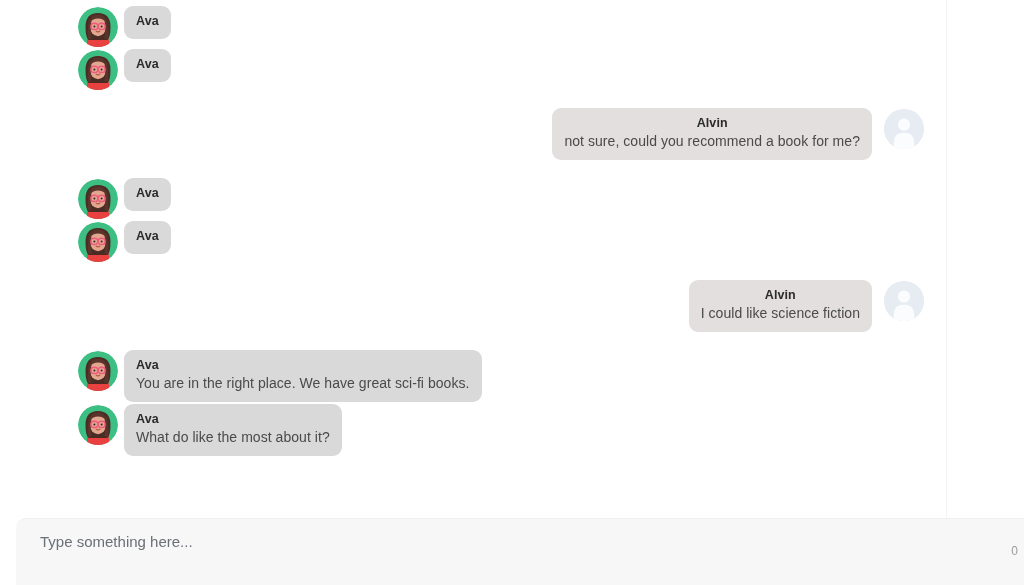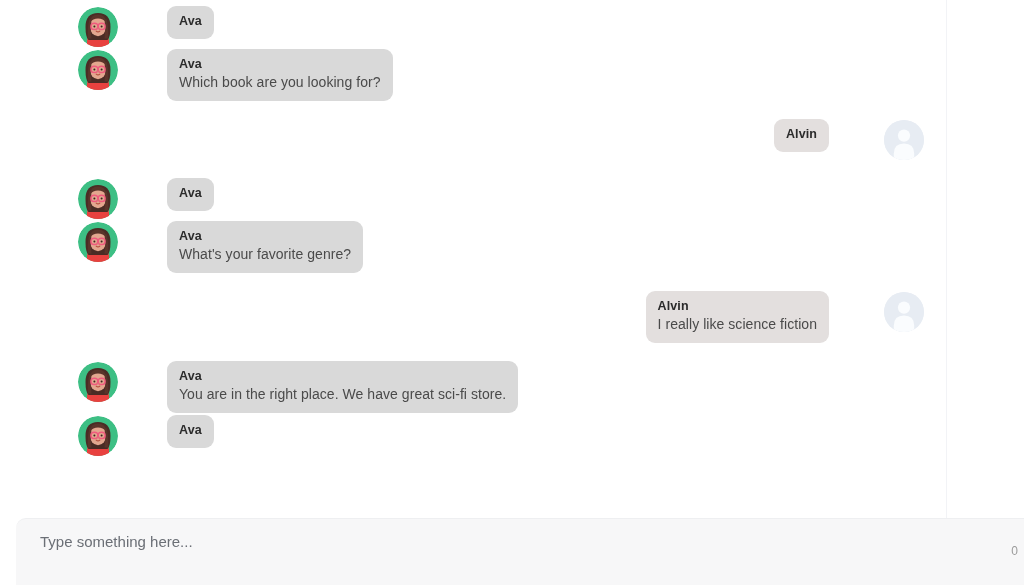--- a/index.html
+++ b/index.html
@@ -34,21 +34,20 @@
     box-sizing: border-box;
     padding: 6px 0 0 0;
     border-right: 1px solid #f2f3f6;
   }
 
   .msg-row {
     display: flex;
     align-items: flex-start;
     padding: 0 0 0 0;
     margin-bottom: 2px;
-    gap: 43px;
   }
   .msg-row.bot {
     justify-content: flex-start;
     padding-left: 78px;
   }
   .msg-row.user {
     justify-content: flex-end;
     padding-right: 22px;
   }
 
@@ -73,21 +72,21 @@
   .avatar svg { display: block; width: 100%; height: 100%; }
 
   
   .bubble {
     border-radius: 9px;
     padding: 7px 12px 9px 12px;
     max-width: 560px;
     box-sizing: border-box;
   }
   .bubble.bot-bubble { background: #d9d9d9; }
-  .bubble.user-bubble { background: #e3dfde; text-align: left; }
+  .bubble.user-bubble { background: #e3dfde; text-align: center; }
 
   .sender {
     font-size: 12.5px;
     font-weight: bold;
     color: #2b2b2b;
     line-height: 16px;
     margin-bottom: 1px;
     letter-spacing: 0.1px;
   }
   .body-text {
@@ -192,27 +191,27 @@
       <line x1="12.9" y1="18.9" x2="13" y2="18.9" stroke="#f05a7e" stroke-width="1.5"></line>
       <circle cx="16.4" cy="19.4" r="1" fill="#3a2620"></circle>
       <circle cx="23.6" cy="19.4" r="1" fill="#3a2620"></circle>
       <path d="M19.2 20.8 Q20 22.6 20.8 20.8" fill="none" stroke="#c98b77" stroke-width="0.9"></path>
       <path d="M18.2 24.1 Q20 25.6 21.8 24.1" fill="none" stroke="#b5513f" stroke-width="1.2" stroke-linecap="round"></path>
     </g>
   </svg>
 </div>
         <div class="bubble bot-bubble">
           <div class="sender">Ava</div>
-          <div class="body-text">Which book are you looking for?</div>
         </div>
       </div>
       <div class="group-gap"></div>
       <div class="msg-row user">
         <div class="bubble user-bubble">
           <div class="sender">Alvin</div>
+          <div class="body-text">not sure, could you recommend a book for me?</div>
         </div>
         <div class="avatar user-avatar">
   <svg viewBox="0 0 40 40" xmlns="http://www.w3.org/2000/svg">
     <circle cx="20" cy="20" r="20" fill="#e7ecf3"></circle>
     <circle cx="20" cy="15.6" r="6.1" fill="#fafcfe"></circle>
     <path d="M20 23.4 Q30.2 23.4 30.2 33.6 L30.2 40 L9.8 40 L9.8 33.6 Q9.8 23.4 20 23.4 Z" fill="#fafcfe"></path>
   </svg>
 </div>
       </div>
       <div class="group-gap"></div>
@@ -265,28 +264,27 @@
       <line x1="12.9" y1="18.9" x2="13" y2="18.9" stroke="#f05a7e" stroke-width="1.5"></line>
       <circle cx="16.4" cy="19.4" r="1" fill="#3a2620"></circle>
       <circle cx="23.6" cy="19.4" r="1" fill="#3a2620"></circle>
       <path d="M19.2 20.8 Q20 22.6 20.8 20.8" fill="none" stroke="#c98b77" stroke-width="0.9"></path>
       <path d="M18.2 24.1 Q20 25.6 21.8 24.1" fill="none" stroke="#b5513f" stroke-width="1.2" stroke-linecap="round"></path>
     </g>
   </svg>
 </div>
         <div class="bubble bot-bubble">
           <div class="sender">Ava</div>
-          <div class="body-text">What's your favorite genre?</div>
         </div>
       </div>
       <div class="group-gap"></div>
       <div class="msg-row user">
         <div class="bubble user-bubble">
           <div class="sender">Alvin</div>
-          <div class="body-text">I really like science fiction</div>
+          <div class="body-text">I could like science fiction</div>
         </div>
         <div class="avatar user-avatar">
   <svg viewBox="0 0 40 40" xmlns="http://www.w3.org/2000/svg">
     <circle cx="20" cy="20" r="20" fill="#e7ecf3"></circle>
     <circle cx="20" cy="15.6" r="6.1" fill="#fafcfe"></circle>
     <path d="M20 23.4 Q30.2 23.4 30.2 33.6 L30.2 40 L9.8 40 L9.8 33.6 Q9.8 23.4 20 23.4 Z" fill="#fafcfe"></path>
   </svg>
 </div>
       </div>
       <div class="group-gap"></div>
@@ -310,50 +308,51 @@
       <line x1="12.9" y1="18.9" x2="13" y2="18.9" stroke="#f05a7e" stroke-width="1.5"></line>
       <circle cx="16.4" cy="19.4" r="1" fill="#3a2620"></circle>
       <circle cx="23.6" cy="19.4" r="1" fill="#3a2620"></circle>
       <path d="M19.2 20.8 Q20 22.6 20.8 20.8" fill="none" stroke="#c98b77" stroke-width="0.9"></path>
       <path d="M18.2 24.1 Q20 25.6 21.8 24.1" fill="none" stroke="#b5513f" stroke-width="1.2" stroke-linecap="round"></path>
     </g>
   </svg>
 </div>
         <div class="bubble bot-bubble">
           <div class="sender">Ava</div>
-          <div class="body-text">You are in the right place. We have great sci-fi store.</div>
-        </div>
-      </div>
-      <div class="msg-row bot">
-        <div class="avatar bot-avatar">
-  <svg viewBox="0 0 40 40" xmlns="http://www.w3.org/2000/svg">
-    <circle cx="20" cy="20" r="20" fill="#3dbf84"></circle>
-    <g>
-      <path d="M9 34 Q9 25 20 25 Q31 25 31 34 L31 40 L9 40 Z" fill="#e8413f"></path>
-      <path d="M15.5 25.5 L20 31 L24.5 25.5 L24.5 24 L15.5 24 Z" fill="#f6f4f2"></path>
-      <path d="M16.6 23 L23.4 23 L23.4 28 Q20 30.5 16.6 28 Z" fill="#c98b77"></path>
-      <path d="M7.5 20 Q7.5 6 20 6 Q32.5 6 32.5 20 Q32.5 30 29.5 33 L10.5 33 Q7.5 30 7.5 20 Z" fill="#4a2c25"></path>
-      <ellipse cx="20" cy="19" rx="8.3" ry="10.2" fill="#e3a78f"></ellipse>
-      <path d="M11.7 15.5 Q12.5 7.5 20 7.5 Q27.5 7.5 28.3 15.5 Q25 11.5 20 11.5 Q15 11.5 11.7 15.5 Z" fill="#5a342a"></path>
-      <path d="M11.5 12 Q9 22 10 31.5 L13.5 31.5 Q12 22 13.5 13 Z" fill="#5a342a"></path>
-      <path d="M28.5 12 Q31 22 30 31.5 L26.5 31.5 Q28 22 26.5 13 Z" fill="#5a342a"></path>
-      <ellipse cx="16.4" cy="19.4" rx="3.5" ry="3.1" fill="none" stroke="#f05a7e" stroke-width="1.5"></ellipse>
-      <ellipse cx="23.6" cy="19.4" rx="3.5" ry="3.1" fill="none" stroke="#f05a7e" stroke-width="1.5"></ellipse>
-      <path d="M19.9 19.2 L20.1 19.2" stroke="#f05a7e" stroke-width="1.5"></path>
-      <path d="M12.9 18.9 L12.9 18.9" stroke="#f05a7e" stroke-width="1.5"></path>
-      <line x1="12.9" y1="18.9" x2="13" y2="18.9" stroke="#f05a7e" stroke-width="1.5"></line>
-      <circle cx="16.4" cy="19.4" r="1" fill="#3a2620"></circle>
-      <circle cx="23.6" cy="19.4" r="1" fill="#3a2620"></circle>
-      <path d="M19.2 20.8 Q20 22.6 20.8 20.8" fill="none" stroke="#c98b77" stroke-width="0.9"></path>
-      <path d="M18.2 24.1 Q20 25.6 21.8 24.1" fill="none" stroke="#b5513f" stroke-width="1.2" stroke-linecap="round"></path>
-    </g>
-  </svg>
-</div>
-        <div class="bubble bot-bubble">
-          <div class="sender">Ava</div>
+          <div class="body-text">You are in the right place. We have great sci-fi books.</div>
+        </div>
+      </div>
+      <div class="msg-row bot">
+        <div class="avatar bot-avatar">
+  <svg viewBox="0 0 40 40" xmlns="http://www.w3.org/2000/svg">
+    <circle cx="20" cy="20" r="20" fill="#3dbf84"></circle>
+    <g>
+      <path d="M9 34 Q9 25 20 25 Q31 25 31 34 L31 40 L9 40 Z" fill="#e8413f"></path>
+      <path d="M15.5 25.5 L20 31 L24.5 25.5 L24.5 24 L15.5 24 Z" fill="#f6f4f2"></path>
+      <path d="M16.6 23 L23.4 23 L23.4 28 Q20 30.5 16.6 28 Z" fill="#c98b77"></path>
+      <path d="M7.5 20 Q7.5 6 20 6 Q32.5 6 32.5 20 Q32.5 30 29.5 33 L10.5 33 Q7.5 30 7.5 20 Z" fill="#4a2c25"></path>
+      <ellipse cx="20" cy="19" rx="8.3" ry="10.2" fill="#e3a78f"></ellipse>
+      <path d="M11.7 15.5 Q12.5 7.5 20 7.5 Q27.5 7.5 28.3 15.5 Q25 11.5 20 11.5 Q15 11.5 11.7 15.5 Z" fill="#5a342a"></path>
+      <path d="M11.5 12 Q9 22 10 31.5 L13.5 31.5 Q12 22 13.5 13 Z" fill="#5a342a"></path>
+      <path d="M28.5 12 Q31 22 30 31.5 L26.5 31.5 Q28 22 26.5 13 Z" fill="#5a342a"></path>
+      <ellipse cx="16.4" cy="19.4" rx="3.5" ry="3.1" fill="none" stroke="#f05a7e" stroke-width="1.5"></ellipse>
+      <ellipse cx="23.6" cy="19.4" rx="3.5" ry="3.1" fill="none" stroke="#f05a7e" stroke-width="1.5"></ellipse>
+      <path d="M19.9 19.2 L20.1 19.2" stroke="#f05a7e" stroke-width="1.5"></path>
+      <path d="M12.9 18.9 L12.9 18.9" stroke="#f05a7e" stroke-width="1.5"></path>
+      <line x1="12.9" y1="18.9" x2="13" y2="18.9" stroke="#f05a7e" stroke-width="1.5"></line>
+      <circle cx="16.4" cy="19.4" r="1" fill="#3a2620"></circle>
+      <circle cx="23.6" cy="19.4" r="1" fill="#3a2620"></circle>
+      <path d="M19.2 20.8 Q20 22.6 20.8 20.8" fill="none" stroke="#c98b77" stroke-width="0.9"></path>
+      <path d="M18.2 24.1 Q20 25.6 21.8 24.1" fill="none" stroke="#b5513f" stroke-width="1.2" stroke-linecap="round"></path>
+    </g>
+  </svg>
+</div>
+        <div class="bubble bot-bubble">
+          <div class="sender">Ava</div>
+          <div class="body-text">What do like the most about it?</div>
         </div>
       </div>
       <div class="group-gap"></div>
     </div>
 
   <div class="composer">
     <textarea class="composer-input" placeholder="Type something here..." style=""></textarea>
     <span class="char-counter">0</span>
   </div>
 

